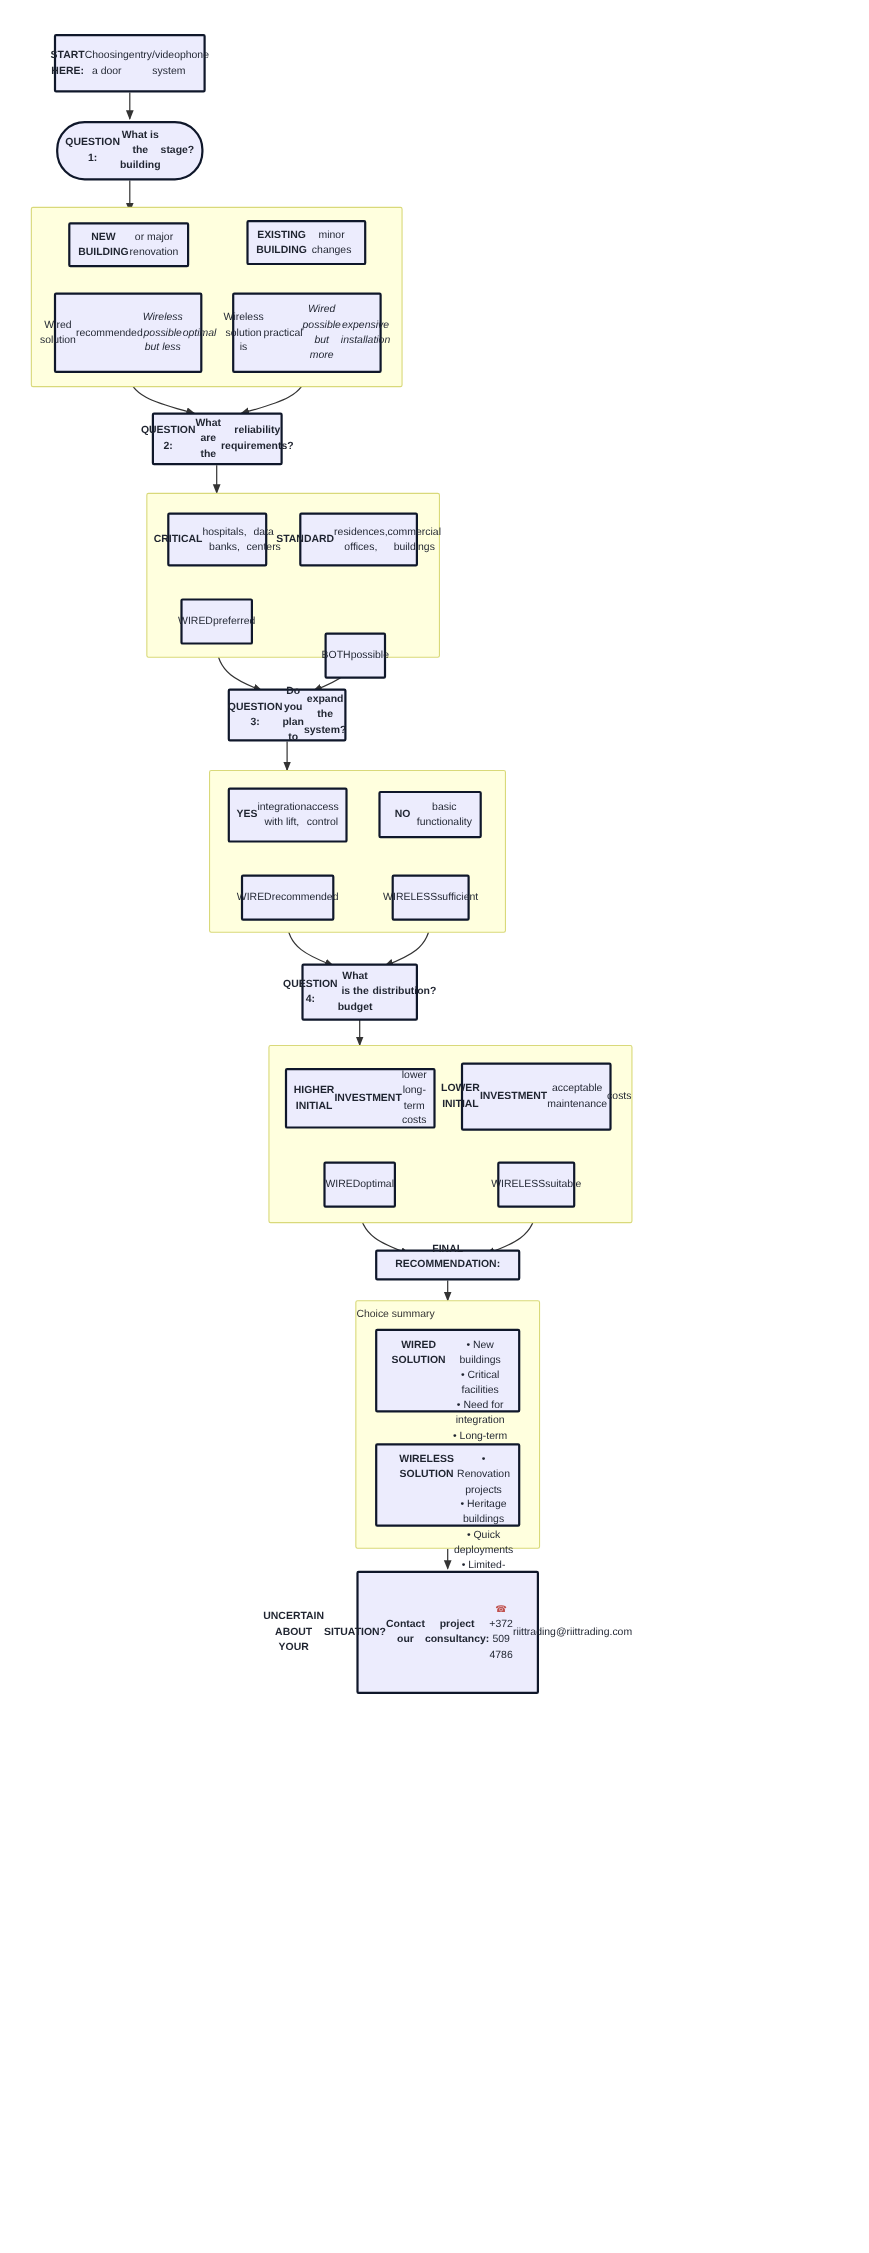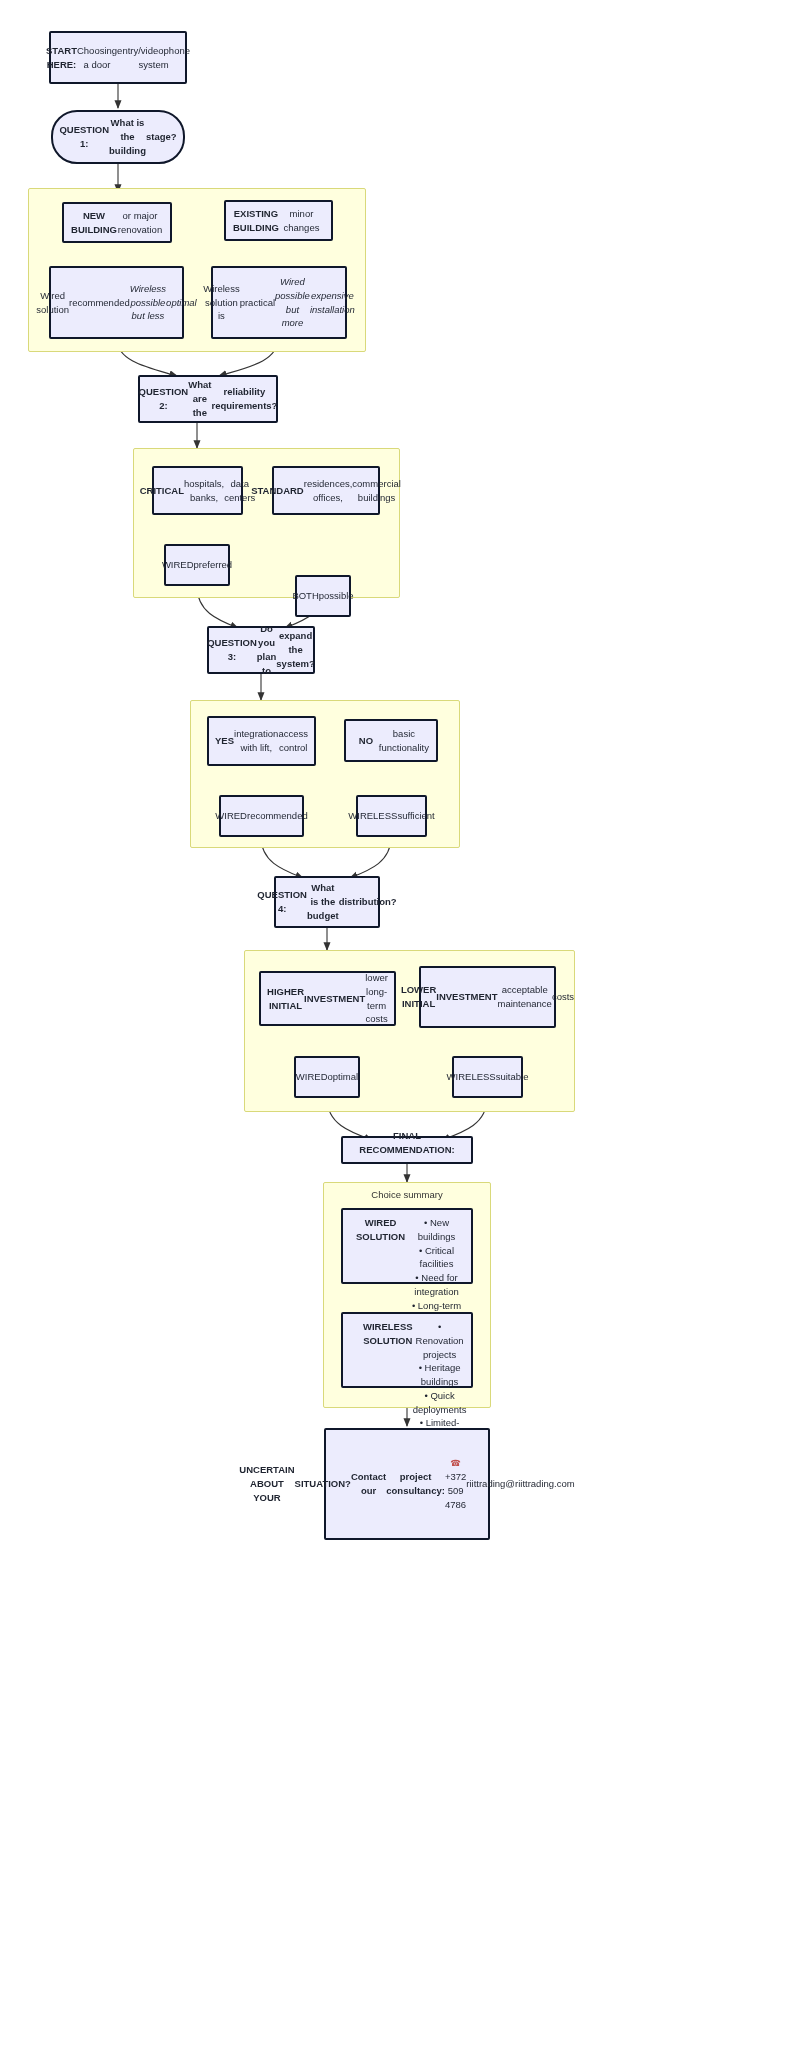--- a/index.html
+++ b/index.html
@@ -26,21 +26,21 @@
     position: absolute;
     background: #ffffde;
     border: 1px solid #d9d97a;
     border-radius: 2px;
     z-index: 2;
   }
   .group-label {
     position: absolute;
     top: 6px;
     left: 0; right: 0;
-    text-align: center;
+    text-align: left;
     font-size: 9.5px;
     color: #333333;
     z-index: 4;
   }
   .node {
     position: absolute;
     background: #ececfd;
     border: 2px solid #0f172a;
     border-radius: 2px;
     display: flex;
@@ -169,21 +169,21 @@
     <span class="ln i">optimal</span>
   </div>
 
   <div class="node" style="left:211px; top:266px; width:136px; height:73px;">
     <span class="ln">Wireless solution is</span>
     <span class="ln">practical</span>
     <span class="ln i">Wired possible but more</span>
     <span class="ln i">expensive installation</span>
   </div>
 
-  <div class="node" style="left:138px; top:375px; width:140px; height:48px;">
+  <div class="node" style="left:138px; top:375px; width:119px; height:48px;">
     <span class="ln b">QUESTION 2:</span>
     <span class="ln b">What are the</span>
     <span class="ln b">reliability requirements?</span>
   </div>
 
   <div class="group" style="left:133px; top:448px; width:267px; height:150px;">
     <div class="group-label"></div>
   </div>
 
   <div class="node" style="left:152px; top:466px; width:91px; height:49px;">

